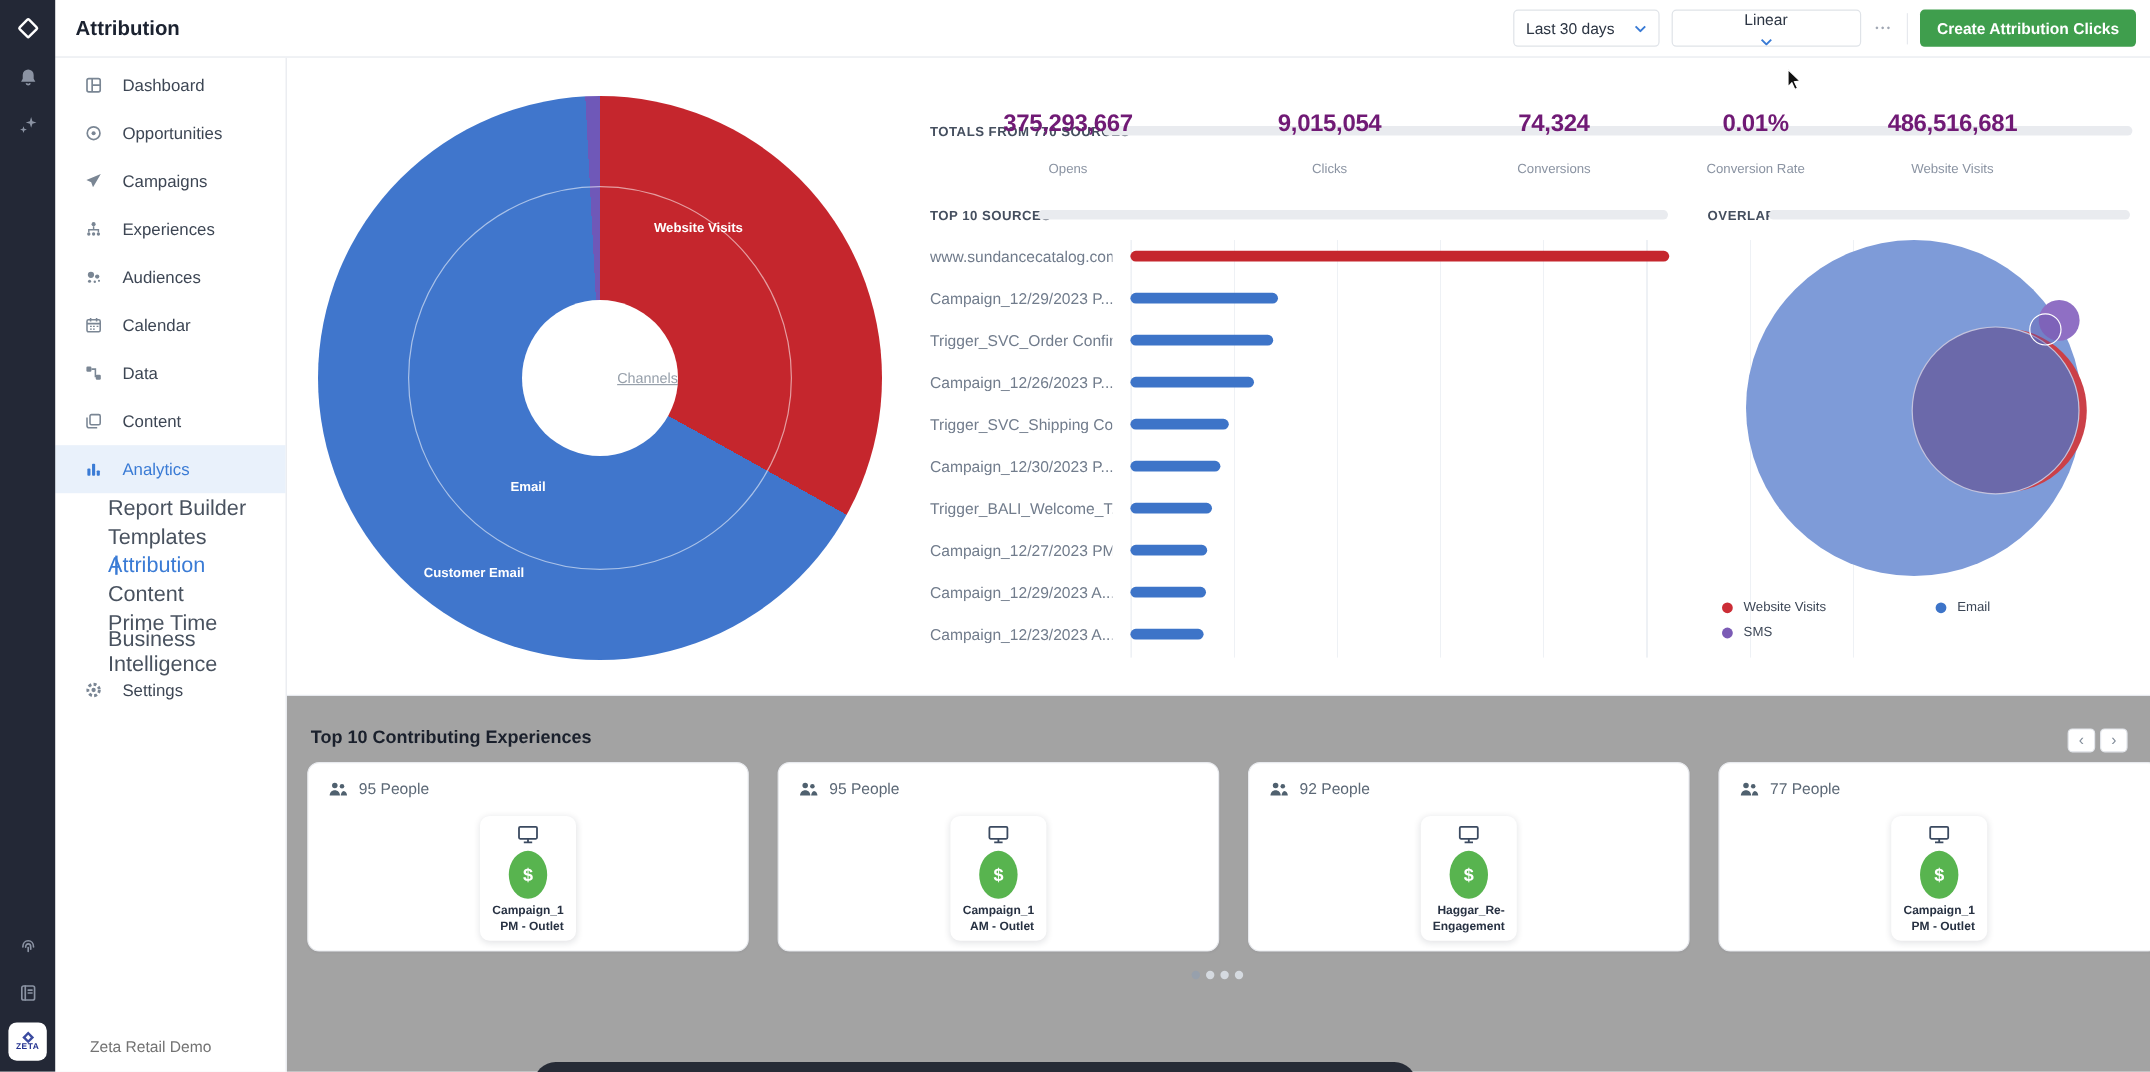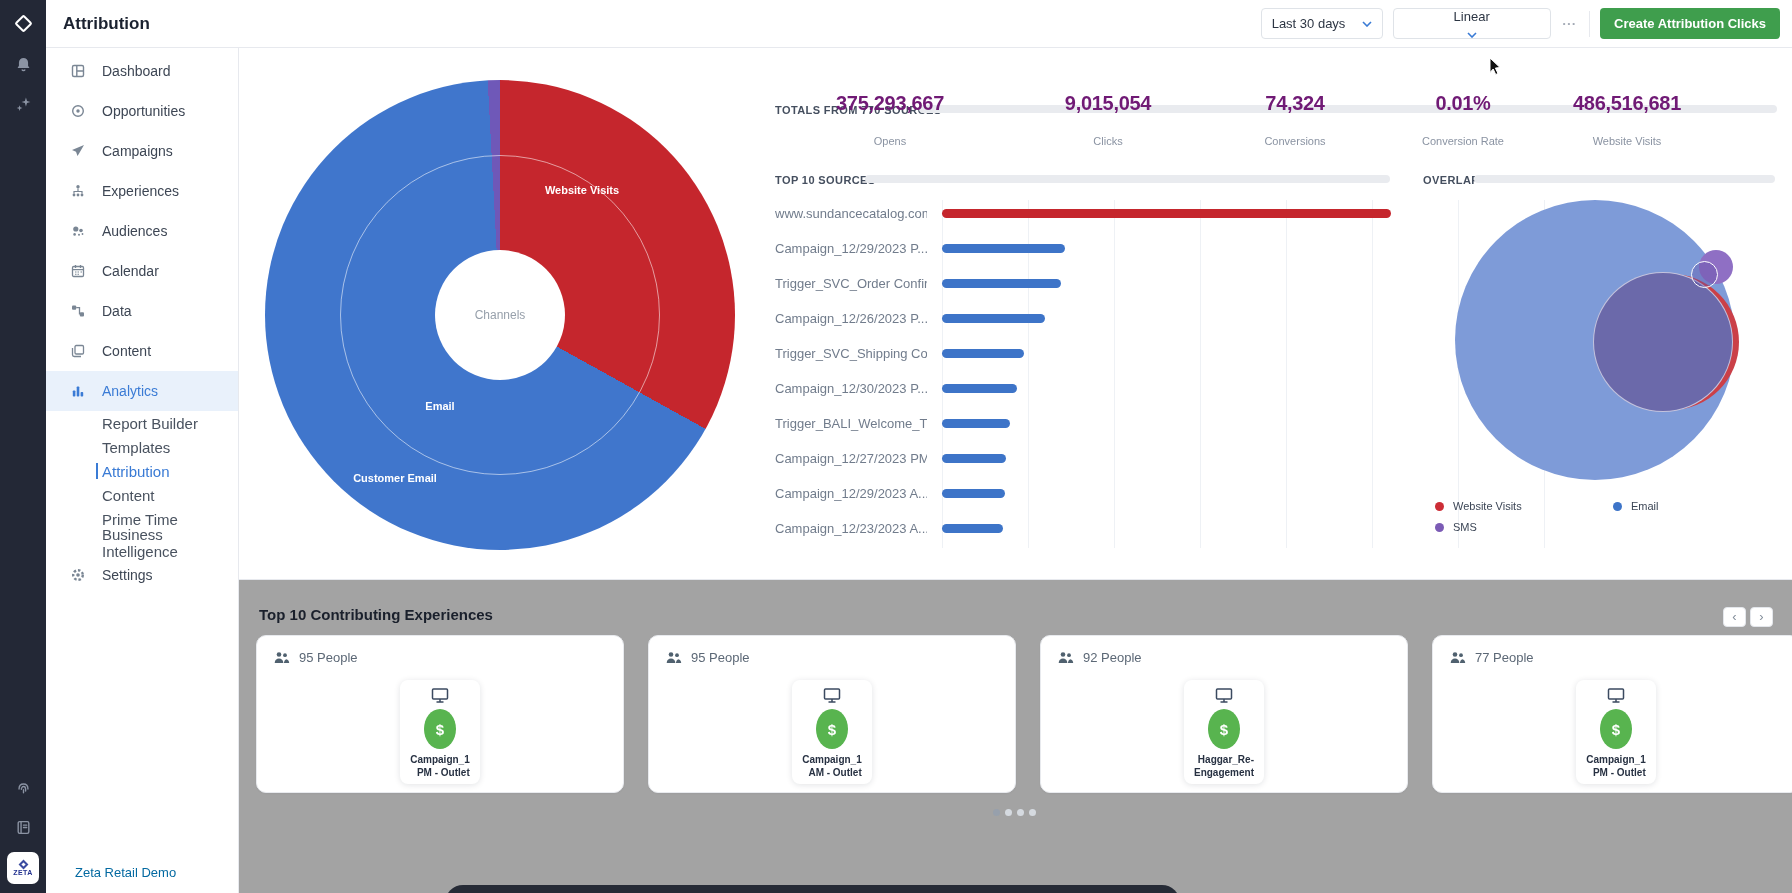--- a/index.html
+++ b/index.html
@@ -27,37 +27,37 @@
   .vdiv { width:1px; height:26px; background:#e7e9ee; }
   .btn-green { height:31px; padding:0 14px; background:#3f9e4d; color:#fff; font-size:13px; font-weight:700;
     border:none; border-radius:4px; cursor:pointer; }
 
   
   .sidebar { position:absolute; left:46px; top:48px; bottom:0; width:193px; background:#fff;
     border-right:1px solid #e7e9ee; z-index:10; padding-top:3px; }
   .side-item { height:40px; display:flex; align-items:center; padding-left:24px; font-size:14px; color:#3d4654; cursor:pointer; }
   .side-item .ic { width:16px; height:16px; margin-right:16px; flex:0 0 16px; }
   .side-item.active { background:#e9f1fb; color:#3a7bd5; }
-  .sub-item { height:24px; display:flex; align-items:center; padding-left:56px; font-size:15px; color:#49525f;
+  .sub-item { height:24px; display:flex; align-items:center; padding-left:44px; font-size:18px; color:#49525f;
     position:relative; cursor:pointer; }
   .sub-item.active { color:#3a7bd5; }
   .sub-item.active::before { content:""; position:absolute; left:50px; top:4px; bottom:4px; width:2px; background:#3a7bd5; }
-  .workspace { position:absolute; left:29px; bottom:13px; font-size:13px; color:#0369a1;margin-top:12px; }
+  .workspace { position:absolute; left:29px; bottom:13px; font-size:13px; color:#737373;margin-top:12px; }
   .ic svg { display:block; }
 
   
   .main { position:absolute; left:239px; top:48px; right:0; bottom:0; }
   .panel { position:absolute; left:0; top:0; width:1553px; height:532px; background:#fff; border-bottom:1px solid #e7e9ee; }
 
   
   .donut { position:absolute; left:26px; top:32px; width:470px; height:470px; border-radius:50%; }
   .donut-ring { position:absolute; left:75px; top:75px; width:320px; height:320px; border-radius:50%;
     border:1px solid rgba(255,255,255,.55); }
   .donut-hole { position:absolute; left:170px; top:170px; width:130px; height:130px; border-radius:50%; background:#fff;
-    display:flex; align-items:center; justify-content:center; font-size:12px; color:#97a0ab; }
+    display:flex; align-items:center; justify-content:flex-end; font-size:12px; color:#97a0ab;text-decoration:underline; }
   .donut-lab { position:absolute; transform:translate(-50%,-50%); color:#fff; font-size:11px; font-weight:600; white-space:nowrap; }
 
   
   .sec-head { position:absolute; font-size:11px; font-weight:700; letter-spacing:.4px; color:#454f5f; white-space:nowrap; }
   .sec-track { position:absolute; height:8px; border-radius:4px; background:#e9ebef; }
 
   
   .stat { position:absolute; top:44px; transform:translateX(-50%); text-align:center; }
   .stat-val { font-size:20px; font-weight:700; letter-spacing:-.3px; color:#701a75;text-align:center; }
   .stat-lab { margin-top:20px; font-size:11px; color:#8a93a2; }

